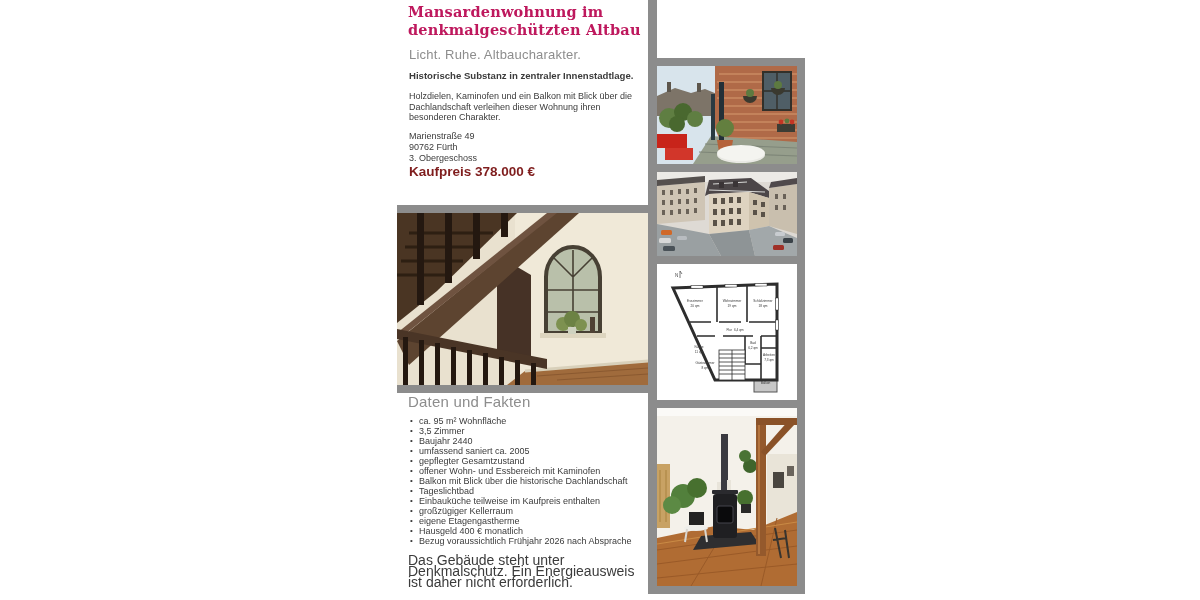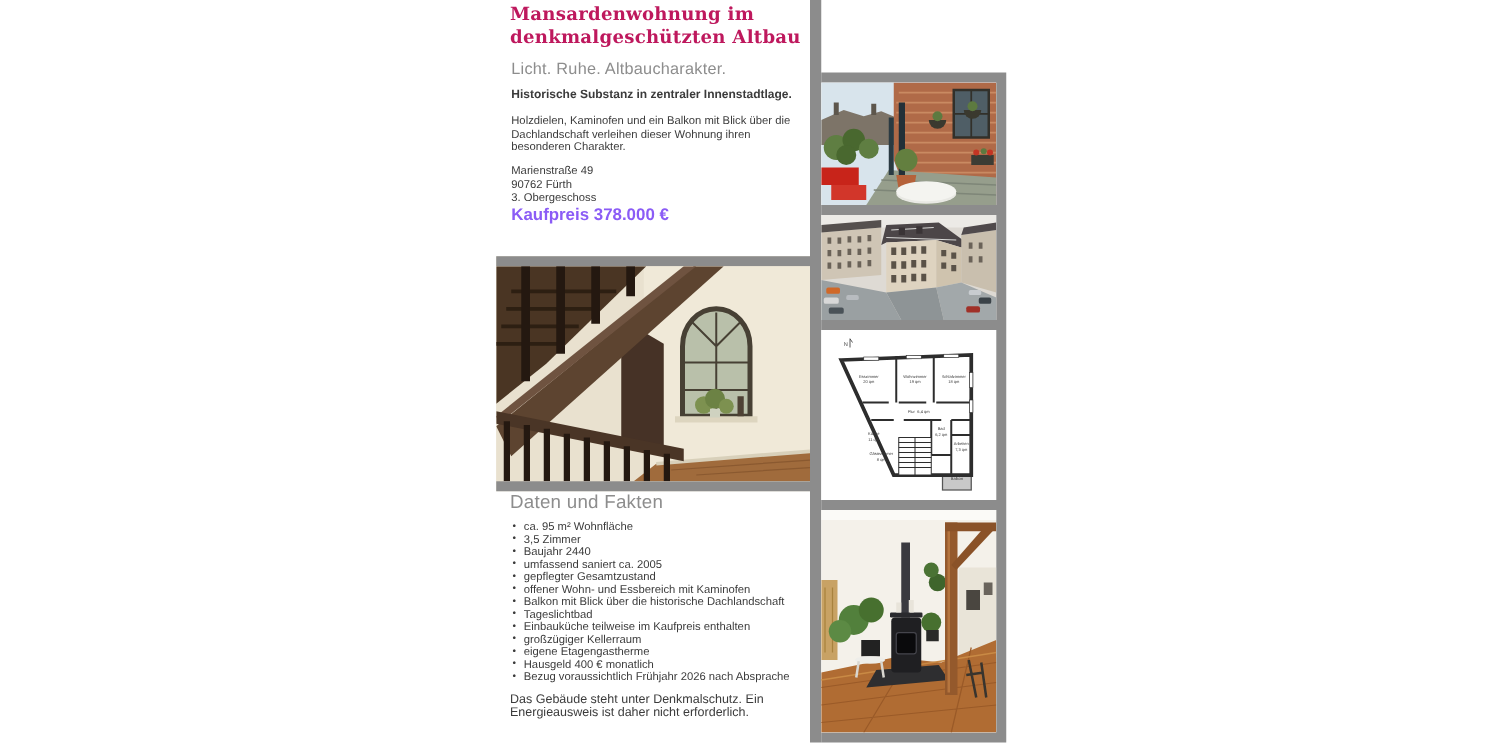--- a/index.html
+++ b/index.html
@@ -10,42 +10,42 @@
   .headline {
     position:absolute; left:408px; top:3px; width:250px;
     font-family:"DejaVu Serif", serif; font-weight:bold;
     font-size:14.5px; line-height:18px; color:#be185d;
     white-space:pre-line; letter-spacing:.2px;
   }
   .subtitle { position:absolute; left:409px; top:47px; font-size:13px; color:#8d8d8d; letter-spacing:.2px; }
   .lead { position:absolute; left:409px; top:70px; font-size:9.6px; font-weight:bold; color:#3b3b3b; }
   .description { position:absolute; left:409px; top:91px; width:234px; font-size:9px; line-height:10.6px; color:#3b3b3b; }
   .address { position:absolute; left:409px; top:131px; font-size:9px; line-height:10.8px; color:#3b3b3b; }
-  .price { position:absolute; left:409px; top:164px; font-size:13.5px; font-weight:bold; color:#8b5cf6; }
+  .price { position:absolute; left:409px; top:164px; font-size:13.5px; font-weight:bold; color:#7f1d1d; }
 
   .stair-frame {
     position:absolute; left:397px; top:205px; width:251px; height:188px;
     border-top:8px solid #8c8c8c; border-bottom:8px solid #8c8c8c; background:#e9e1cf;
   }
   .stair-frame svg { display:block; }
 
   .divider { position:absolute; left:648px; top:0; width:9px; height:594px; background:#8c8c8c; }
 
   .right-col {
     position:absolute; left:657px; top:58px; width:148px; height:536px;
     background:#8c8c8c; padding:8px 8px 8px 0;
     display:flex; flex-direction:column; gap:8px;
   }
   .right-col svg { display:block; background:#fff; }
 
   .facts-heading { position:absolute; left:408px; top:393px; font-size:15px; font-weight:normal; color:#8d8d8d; letter-spacing:.2px;text-align:right; }
   .facts-list { position:absolute; left:409px; top:416px; width:240px; list-style:none; font-size:9px; line-height:10px; color:#3b3b3b; }
   .facts-list li { position:relative; padding-left:10px; }
   .facts-list li::before { content:"•"; position:absolute; left:1px; top:0; font-size:8px; color:#3b3b3b; }
-  .note { position:absolute; left:408px; top:555px; width:234px; font-size:10px; line-height:10.8px; color:#3b3b3b; }
+  .note { position:absolute; left:408px; top:555px; width:234px; font-size:14px; line-height:10.8px; color:#3b3b3b; }
 </style>
 </head>
 <body>
 
 <div class="page">
 
   <h1 class="headline">Mansardenwohnung im
 denkmalgeschützten Altbau</h1>
   <div class="subtitle">Licht. Ruhe. Altbaucharakter.</div>
   <div class="lead">Historische Substanz in zentraler Innenstadtlage.</div>

